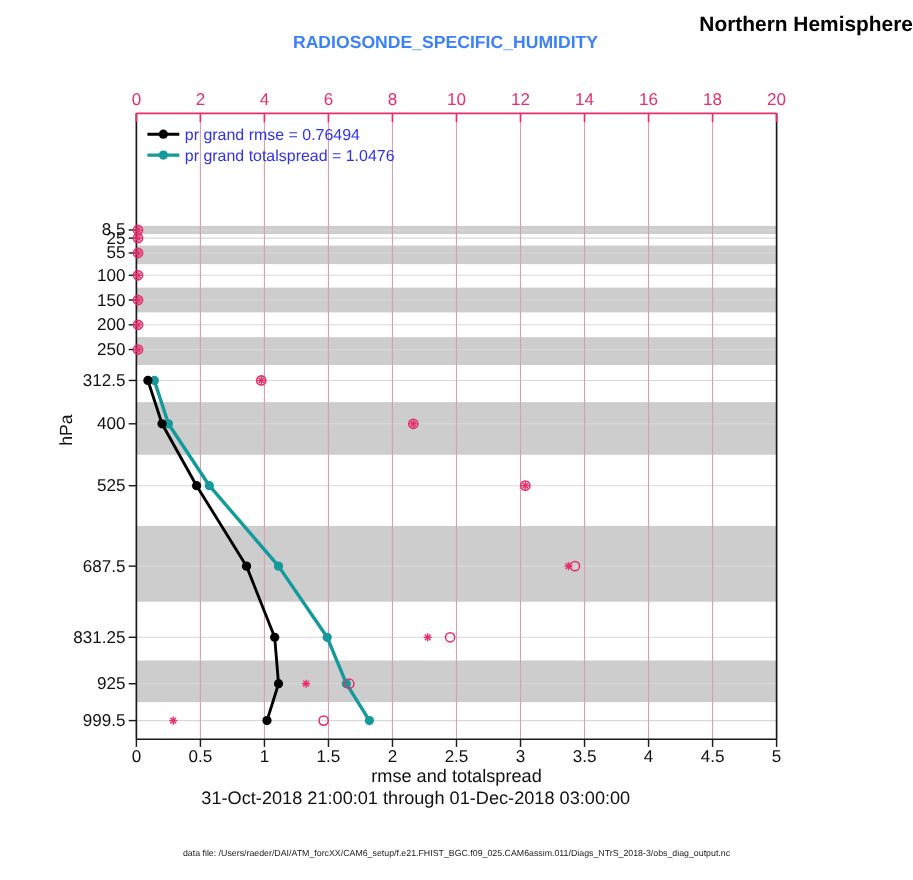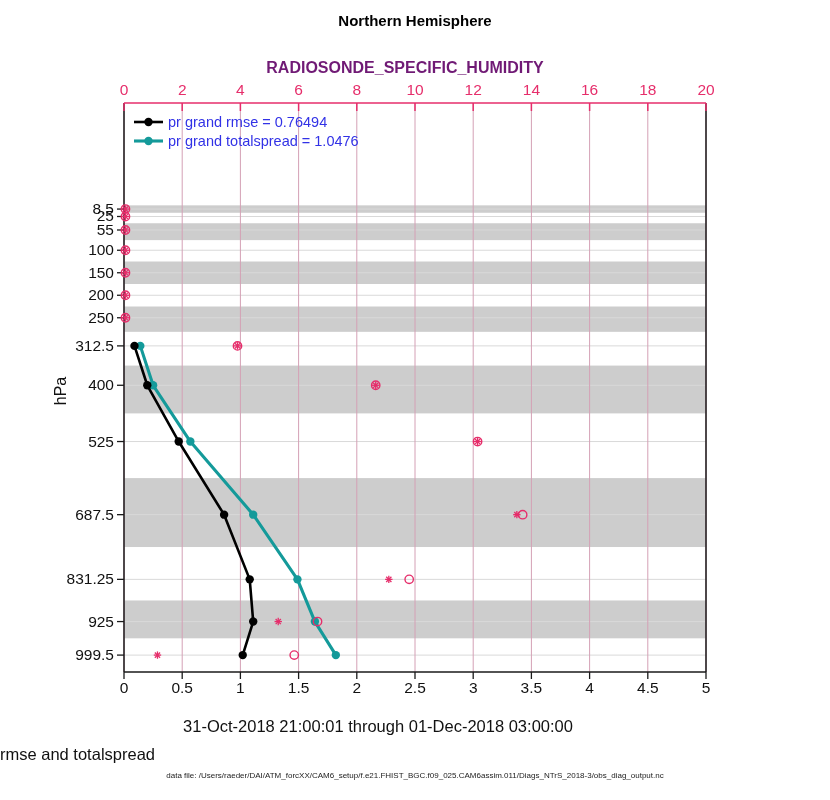--- a/index.html
+++ b/index.html
@@ -1,24 +1,24 @@
 <!DOCTYPE html>
 <html><head>
 <meta charset="utf-8">
 <style>
   html,body{margin:0;padding:0;background:#fff;}
   .figure{position:relative;width:830px;height:800px;background:#ffffff;
           font-family:"Liberation Sans",sans-serif;overflow:hidden;}
   .figure div{position:absolute;}
-  .title1{top:12px;left:0;width:830px;text-align:center;font-size:15px;font-weight:bold;color:#000;}
-  .title2{top:31px;left:0;width:810px;text-align:center;font-size:16px;font-weight:bold;color:#701a75;margin-top:28px;}
+  .title1{top:12px;left:0;width:830px;text-align:right;font-size:19px;font-weight:bold;color:#000;}
+  .title2{top:31px;left:0;width:810px;text-align:center;font-size:16px;font-weight:bold;color:#3b82f6;}
   .subtitle{top:56px;left:0;width:830px;text-align:center;font-size:14px;color:#e62e6b;}
   .ylab{left:36px;top:381px;width:52px;height:20px;text-align:center;font-size:16px;color:#111;
         transform:rotate(-90deg);}
-  .xlab{top:697px;left:0;width:830px;font-size:16.5px;color:#111;margin-top:48px;}
+  .xlab{top:697px;left:0;width:830px;text-align:center;font-size:16.5px;color:#111;}
   .caption{top:717px;left:0;width:756px;text-align:center;font-size:16.5px;color:#111;}
   .footer{top:771px;left:0;width:830px;text-align:center;font-size:8px;color:#222;letter-spacing:0;}
   svg{position:absolute;top:0;left:0;}
 </style>
 </head>
 <body>
 
 <div class="figure">
   <div class="title1">Northern Hemisphere</div>
   <div class="title2">RADIOSONDE_SPECIFIC_HUMIDITY</div>

